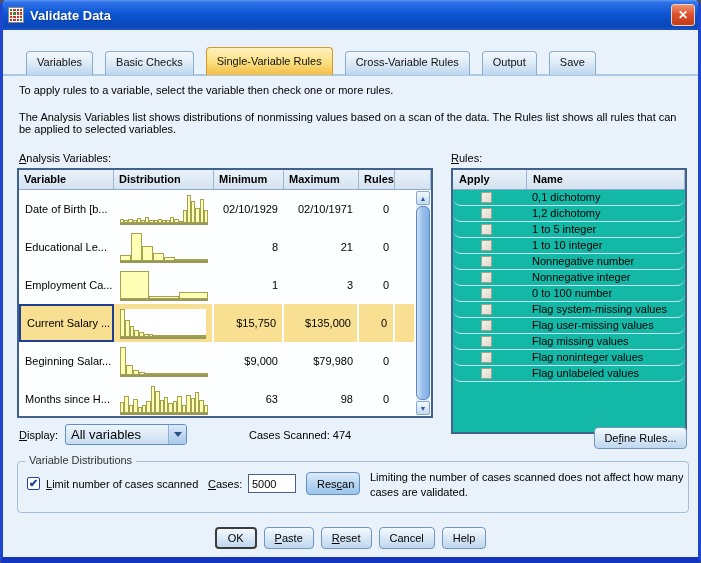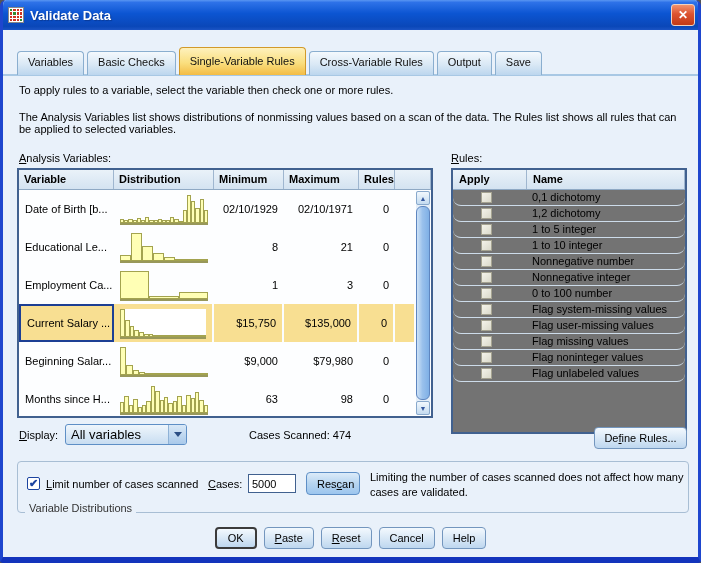--- a/index.html
+++ b/index.html
@@ -15,21 +15,21 @@
   .app-icon{width:16px;height:16px;background:#fff;border:1px solid #888;display:grid;
     grid-template-columns:repeat(4,1fr);grid-template-rows:repeat(4,1fr);gap:1px;padding:1px;}
   .app-icon i{display:block;}
   .close-btn{width:24px;height:22px;border-radius:3px;border:1px solid #F0D2C0;
     background:linear-gradient(180deg,#F0926E 0%,#DD5330 45%,#C23A17 100%);
     color:#fff;font-weight:bold;font-size:12px;line-height:20px;text-align:center;cursor:pointer;}
   
   .tab-strip{position:absolute;left:14px;top:47px;height:28px;display:flex;align-items:flex-end;gap:3px;z-index:2;}
   .tab{height:24px;padding:4px 10px 19px;font-size:11px;color:#111;
     background:linear-gradient(180deg,#F4F9FD 0%,#D9E8F5 55%,#BCD6EE 100%);
-    border:1px solid #8AAECF;border-bottom:none;border-radius:4px 4px 0 0;cursor:pointer;}
+    border:1px solid #8AAECF;border-bottom:none;border-radius:4px 4px 0 0;cursor:pointer;margin-left:9px;}
   .tab.active{height:28px;padding-top:7px;font-size:11px;
     background:linear-gradient(180deg,#FEF1BD 0%,#FADF7F 55%,#F3BC45 100%);
     border:1px solid #D29A2A;border-bottom:none;z-index:3;}
   .tab-line{position:absolute;left:0;top:74px;width:695px;height:2px;background:#A8C8E4;}
   
   .intro{position:absolute;left:16px;width:668px;font-size:11px;color:#000;}
   
   .lbl{position:absolute;font-size:11px;color:#000;}
   .u{text-decoration:underline;}
   
@@ -49,21 +49,21 @@
   .hist.wbg{background:#FFFFFF;}
   .hist i{flex:1;background:#FFFFB5;border:1px solid #A3A34F;display:block;}
   
   .vscroll{position:absolute;top:21px;right:1px;bottom:1px;width:14px;background:#E4EEF8;}
   .sb-arrow{position:absolute;left:0;width:14px;height:14px;border:1px solid #89A9CC;border-radius:2px;
     background:linear-gradient(180deg,#F2F8FD,#C4DBF0);font-size:7px;color:#35589E;text-align:center;line-height:13px;cursor:pointer;}
   .sb-up{top:0;} .sb-down{bottom:0;}
   .sb-thumb{position:absolute;left:0;top:15px;bottom:15px;width:14px;border:1px solid #5E86C0;border-radius:6px;
     background:linear-gradient(90deg,#CFE3F7 0%,#9AC1EC 45%,#7FB0E6 100%);cursor:pointer;}
   
-  .rtable{position:absolute;left:448px;top:168px;width:236px;height:266px;background:#737373;border:2px solid #41618F;}
+  .rtable{position:absolute;left:448px;top:168px;width:236px;height:266px;background:#14b8a6;border:2px solid #41618F;}
   .rhead{display:grid;grid-template-columns:74px 1fr;height:20px;
     background:linear-gradient(180deg,#EAF2F9,#D4E3F1);border-bottom:1px solid #8FA9C4;}
   .rhead div{font-size:11px;font-weight:bold;padding:3px 0 0 6px;border-right:1px solid #9FB6CF;}
   .rrow{display:grid;grid-template-columns:74px 1fr;height:16px;border-bottom:1px solid #CDDCEA;border-radius:8px;}
   .rrow .rname{font-size:11px;padding-left:5px;line-height:15px;white-space:nowrap;overflow:hidden;}
   .rcheck{width:11px;height:11px;margin:2px 0 0 28px;background:linear-gradient(135deg,#F4F3EA,#DBDACB);
     border:1px solid #A5A391;cursor:pointer;}
   
   .btn{font-size:11px;color:#000;border:1px solid #7396BE;border-radius:4px;
     background:linear-gradient(180deg,#F3F9FE 0%,#D9E8F6 50%,#BED7EF 100%);
@@ -73,21 +73,21 @@
   
   .combo{position:absolute;left:62px;top:424px;width:122px;height:21px;border:1px solid #5E8FC6;border-radius:3px;
     background:linear-gradient(180deg,#EFF6FC,#C8DDF1);font-size:13px;display:flex;align-items:center;cursor:pointer;}
   .combo .val{flex:1;padding-left:5px;}
   .combo .arrow{width:18px;height:100%;display:flex;align-items:center;justify-content:center;
     border-left:1px solid #8FB2D6;background:linear-gradient(180deg,#D8E8F7,#A9C9EA);border-radius:0 2px 2px 0;}
   .combo .arrow span{width:0;height:0;border-left:4px solid transparent;border-right:4px solid transparent;border-top:5px solid #2B4E85;}
   .static-txt{position:absolute;font-size:11px;color:#000;}
   
   .groupbox{position:absolute;left:14px;top:461px;width:672px;height:52px;border:1px solid #A8BED4;border-radius:4px;}
-  .groupbox-label{position:absolute;left:22px;top:454px;background:#E9F1FA;padding:0 4px;font-size:11px;color:#333;margin-top:48px;}
+  .groupbox-label{position:absolute;left:22px;top:454px;background:#E9F1FA;padding:0 4px;font-size:11px;color:#333;}
   .checkbox{position:absolute;width:13px;height:13px;background:#fff;border:1px solid #1C44A0;border-radius:2px;
     font-size:11px;line-height:11px;text-align:center;color:#1C44A0;font-weight:bold;cursor:pointer;}
   .cases-input{position:absolute;left:245px;top:474px;width:48px;height:19px;border:1px solid #41618F;
     font-size:11px;padding:1px 3px;background:#fff;}
   .rescan-btn{position:absolute;left:303px;top:472px;width:54px;height:23px;
     background:linear-gradient(180deg,#DCEBF9 0%,#B7D5F0 50%,#9CC5EE 100%);border:1px solid #5E8FC6;}
   .note{position:absolute;left:367px;top:470px;width:315px;font-size:11px;line-height:15px;}
   
   .footer{position:absolute;left:0;top:527px;width:695px;display:flex;justify-content:center;gap:7px;}
   .footer .btn{min-width:42px;height:22px;}

